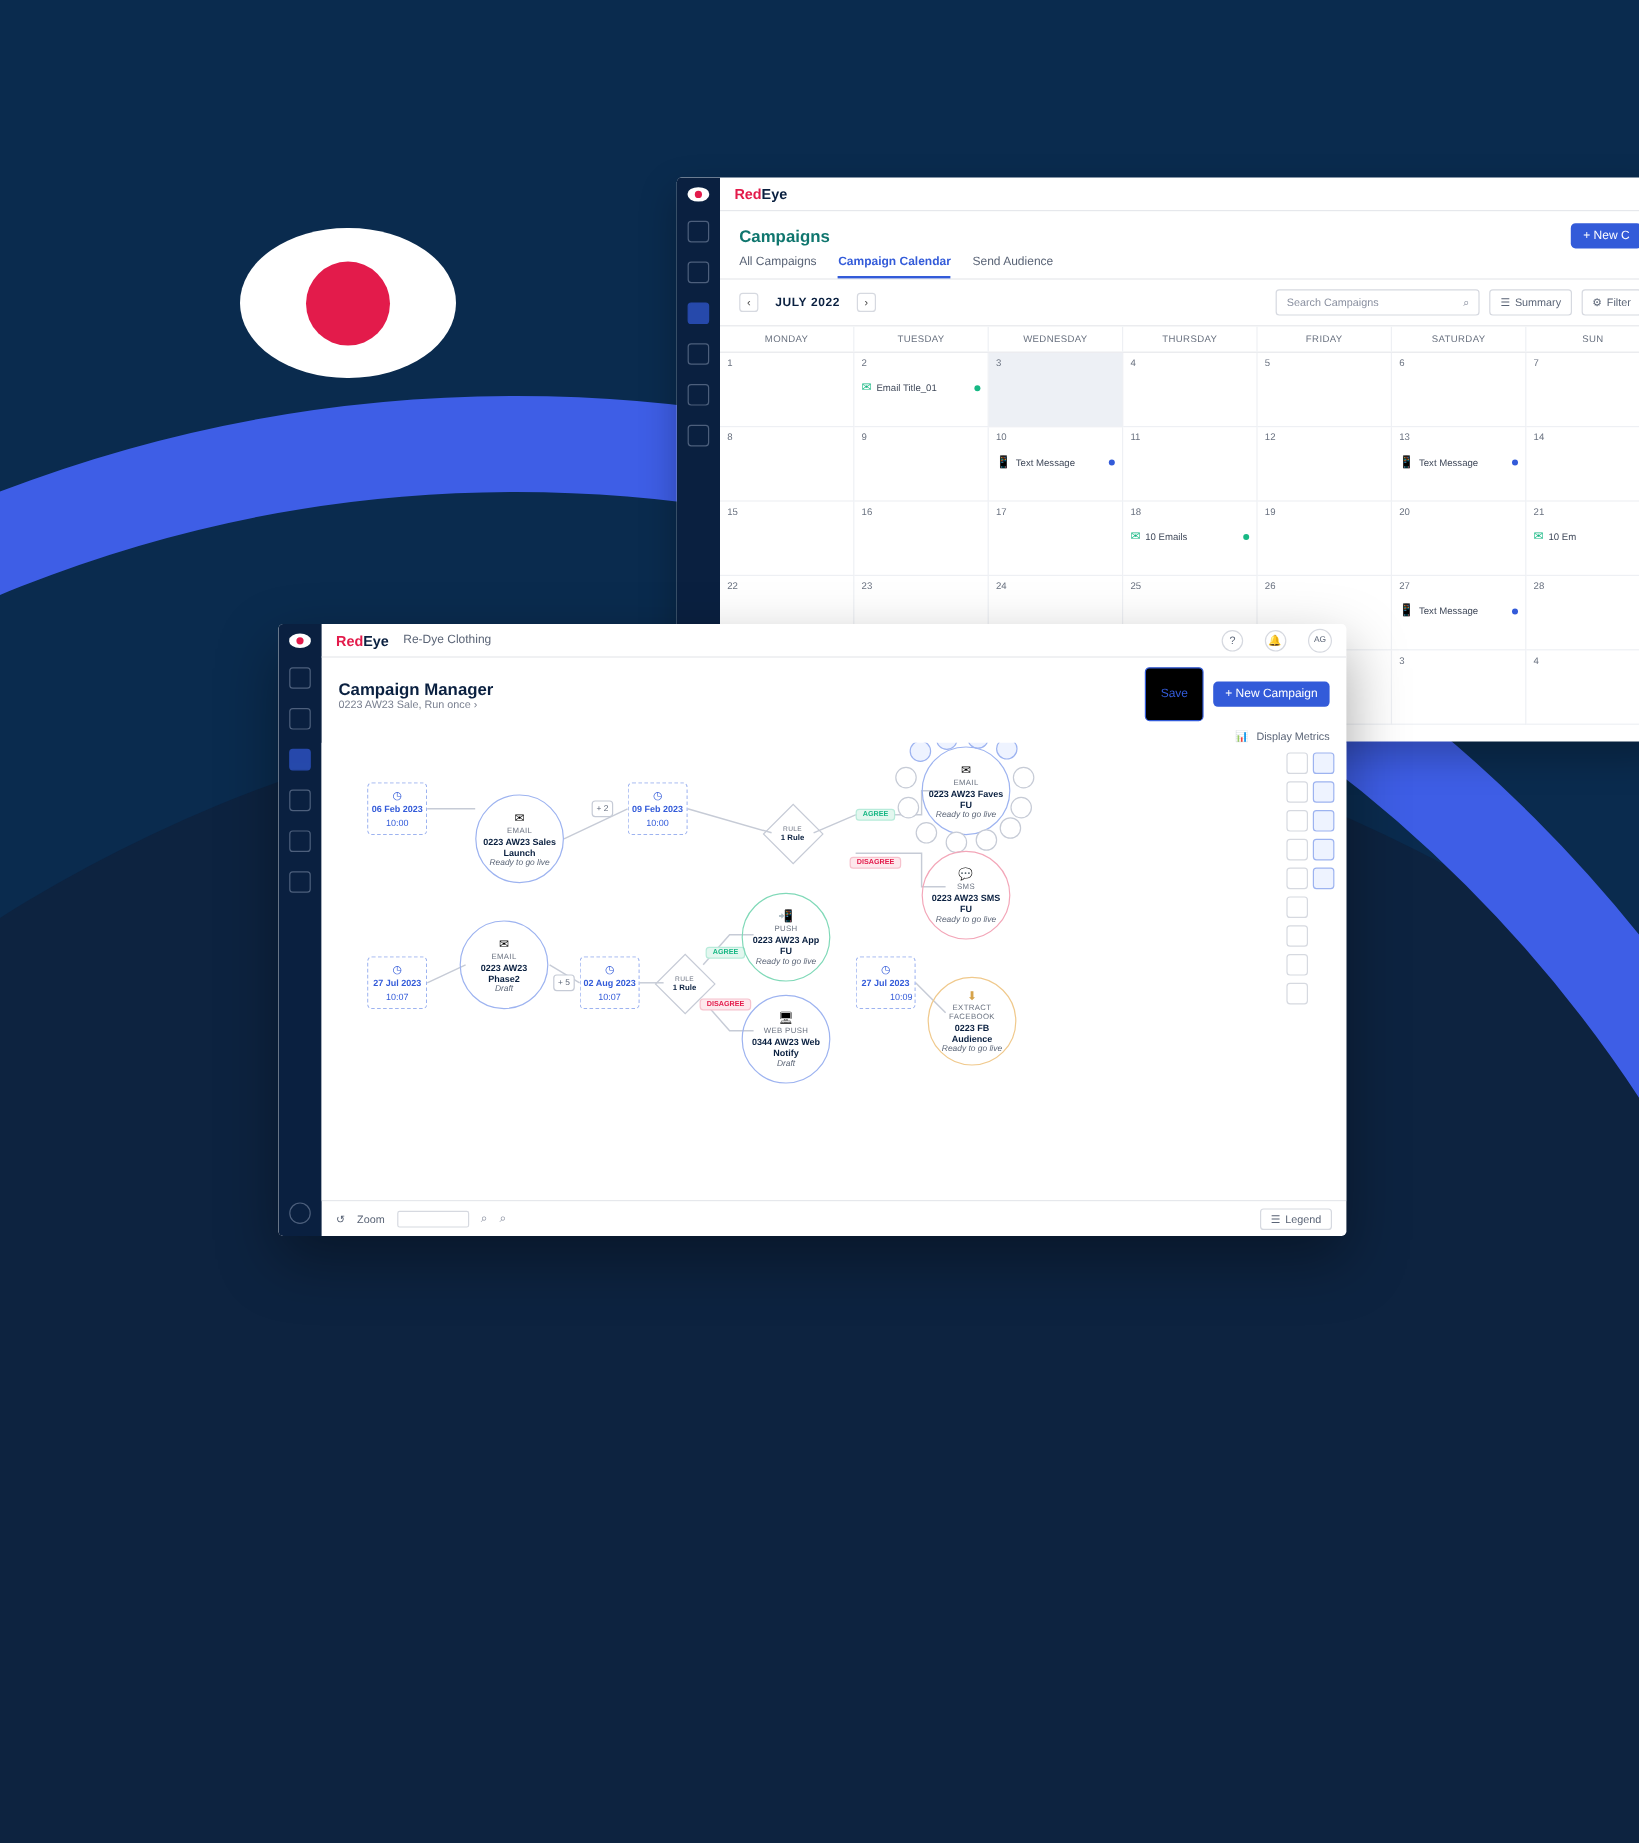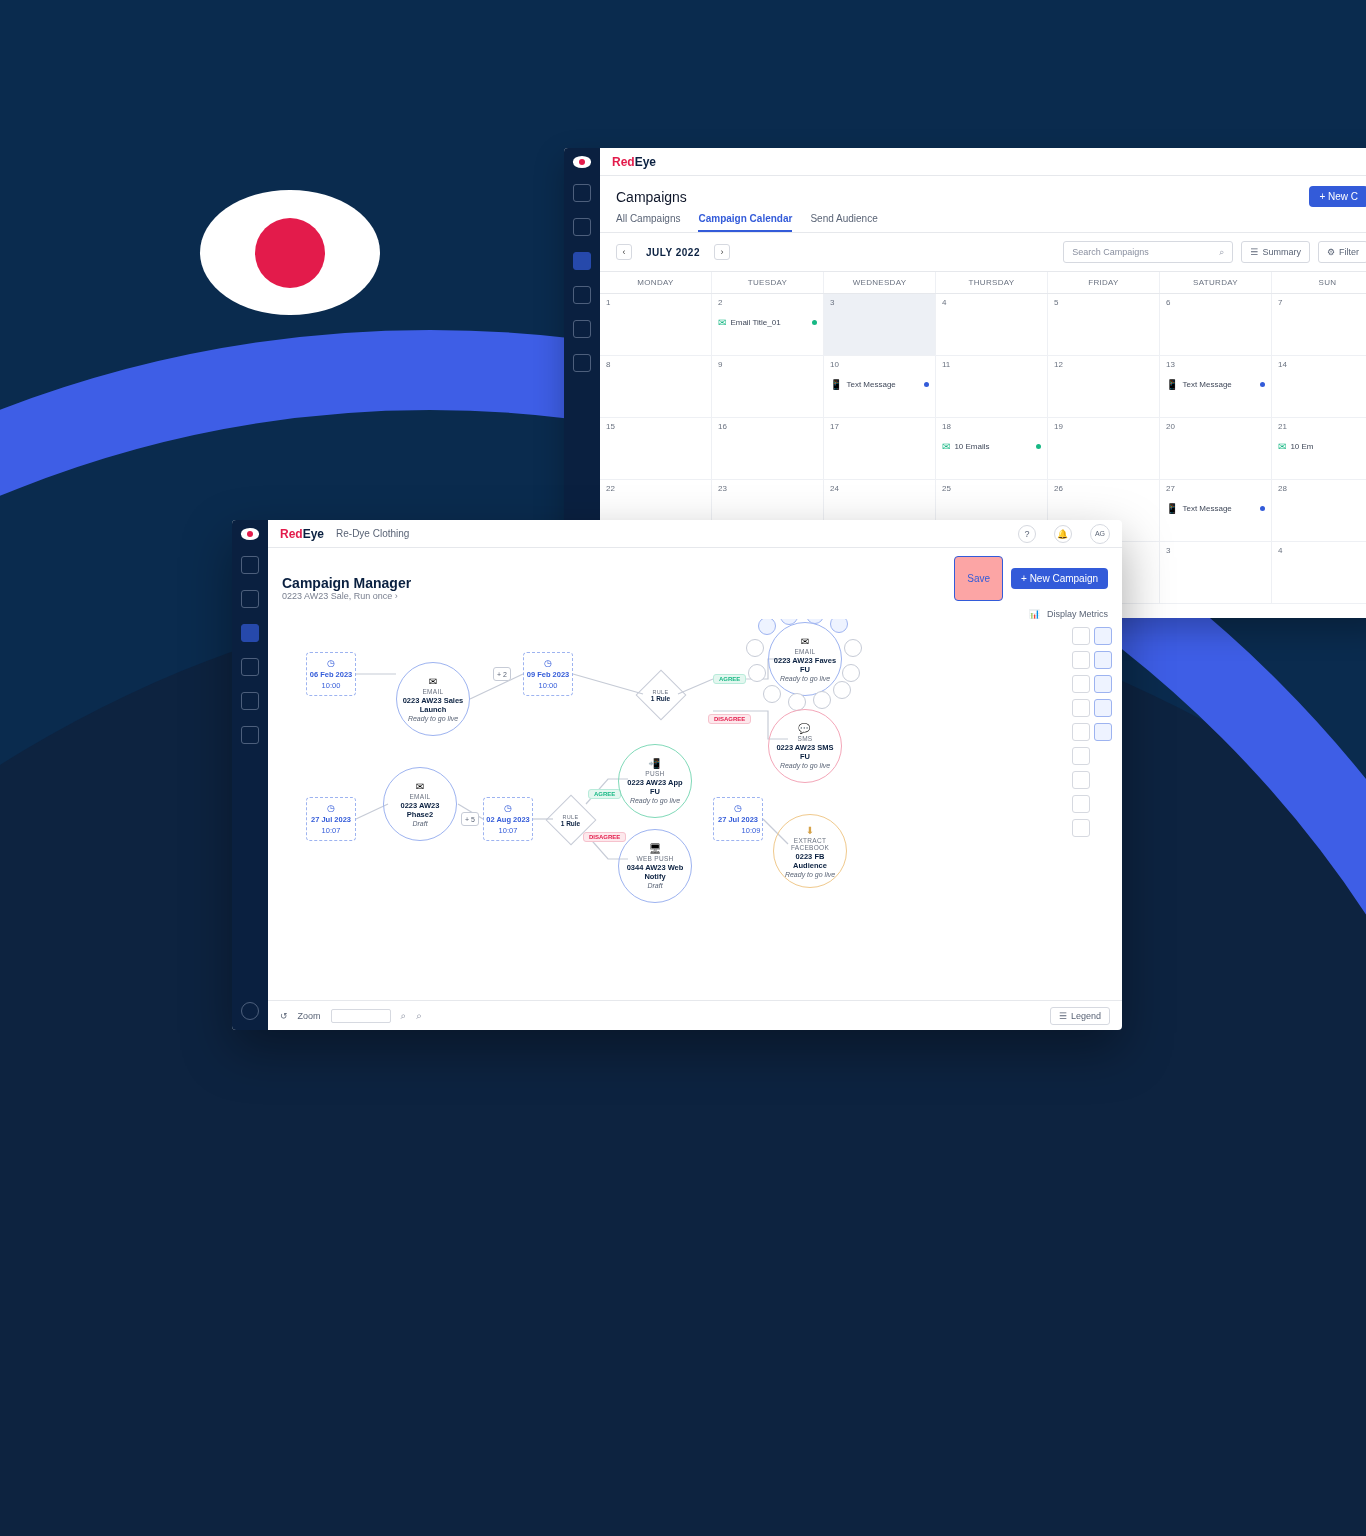--- a/index.html
+++ b/index.html
@@ -66,21 +66,21 @@
   }
   .win1 .side-eye, .win2 .side-eye { width:18px; height:12px; background:#fff; border-radius:10px/6px; display:flex; align-items:center; justify-content:center; }
   .win1 .side-eye div, .win2 .side-eye div{ width:6px;height:6px;border-radius:50%;background:#e31b4b; }
   .side-icon { width:18px;height:18px; border:1px solid #6a7a95; border-radius:3px; opacity:.7; }
   .side-icon.active { background:#335bd9; border-color:#335bd9; }
   .win1 .main { flex:1; display:flex; flex-direction:column; }
   .win1 .top { height:28px; border-bottom:1px solid #e6e8ec; display:flex; align-items:center; padding:0 12px;}
   .logo-text { font-size:12px; font-weight:700;}
   .logo-text .red{color:#e31b4b;} .logo-text .eye{color:#0a2040;}
   .win1 .hrow { display:flex; align-items:center; justify-content:space-between; padding:10px 16px 0 16px;}
-  .win1 .hrow h2 { font-size:14px; color:#0f172a; font-weight:400;}
+  .win1 .hrow h2 { font-size:14px; color:#0f766e; font-weight:700;}
   .btn-prim { background:#335bd9; color:#fff; border:none; border-radius:4px; font-size:10px; padding:5px 10px; cursor:pointer;}
   .win1 .tabs { display:flex; gap:18px; padding:6px 16px 0 16px; border-bottom:1px solid #e6e8ec; font-size:10px; color:#5a6476;}
   .win1 .tabs span { padding-bottom:6px; cursor:pointer;}
   .win1 .tabs span.active { color:#335bd9; border-bottom:2px solid #335bd9; font-weight:600;}
   .win1 .toolbar { display:flex; align-items:center; padding:8px 16px; border-bottom:1px solid #e6e8ec; gap:8px;}
   .chev { width:16px;height:16px; border:1px solid #d6d9e0; border-radius:3px; display:flex;align-items:center;justify-content:center;font-size:9px;color:#444;cursor:pointer;}
   .month-lbl { font-size:10px; font-weight:700; color:#0a2040; letter-spacing:.5px; margin:0 6px;}
   .search { margin-left:auto; height:22px; width:170px; border:1px solid #d6d9e0; border-radius:3px; font-size:9px; padding:0 8px; display:flex;align-items:center;justify-content:space-between;color:#8a90a0;}
   .pill-out { height:22px; border:1px solid #d6d9e0; border-radius:3px; font-size:9px; padding:0 8px; display:flex;align-items:center;color:#5a6476; gap:4px; cursor:pointer;}
   .cal { flex:1; overflow:hidden; }
@@ -106,25 +106,25 @@
     box-shadow: 0 20px 50px rgba(0,0,0,.35);
     border-radius: 4px;
     overflow:hidden;
     display:flex;
   }
   .win2 .main { flex:1; display:flex; flex-direction:column; position:relative;}
   .win2 .top { height:28px; border-bottom:1px solid #e6e8ec; display:flex;align-items:center;padding:0 12px;gap:12px;}
   .win2 .brand2{font-size:10px;color:#5a6476;}
   .top-ico { margin-left:auto; width:18px;height:18px;border:1px solid #d6d9e0;border-radius:50%;display:flex;align-items:center;justify-content:center;font-size:9px;color:#5a6476;}
   .av { width:20px;height:20px;border-radius:50%;border:1px solid #d6d9e0;font-size:7px;display:flex;align-items:center;justify-content:center;color:#5a6476;margin-left:6px;}
-  .win2 .hdr { display:flex; align-items:flex-end; justify-content:space-between; padding:8px 14px;}
+  .win2 .hdr { display:flex; align-items:center; justify-content:space-between; padding:8px 14px;}
   .win2 .hdr .lft h3 { font-size:14px; color:#0a2040; font-weight:700;}
   .win2 .hdr .lft .sub{ font-size:9px; color:#7a8090;}
   .win2 .hdr .rgt { display:flex; gap:8px; align-items:center;}
-  .btn-out{ background:#fca5a5;color:#335bd9;border:1px solid #335bd9;border-radius:4px;font-size:10px;padding:16px 12px;cursor:pointer;}
+  .btn-out{ background:#000000;color:#335bd9;border:1px solid #335bd9;border-radius:4px;font-size:10px;padding:16px 12px;cursor:pointer;}
   .win2 .met { display:flex; justify-content:flex-end; padding:0 14px; font-size:9px; color:#5a6476; gap:6px; align-items:center;}
   .canvas { flex:1; position:relative; background:#fff; overflow:hidden;}
   .canvas svg.lines { position:absolute; inset:0; width:100%; height:100%;}
   .canvas svg.lines path, .canvas svg.lines line { stroke:#c6cbd6; stroke-width:1.2; fill:none;}
   .palette { position:absolute; right:10px; top:8px; display:flex; gap:4px; flex-direction:row;}
   .pal-col{ display:flex; flex-direction:column; gap:6px;}
   .pal-col .pi{ width:18px;height:18px;border:1px solid #d6d9e0;border-radius:3px;}
   .pal-col.blue .pi{ border-color:#9db3f0; background:#eef3ff;}
 
   .node { position:absolute; text-align:center; }

